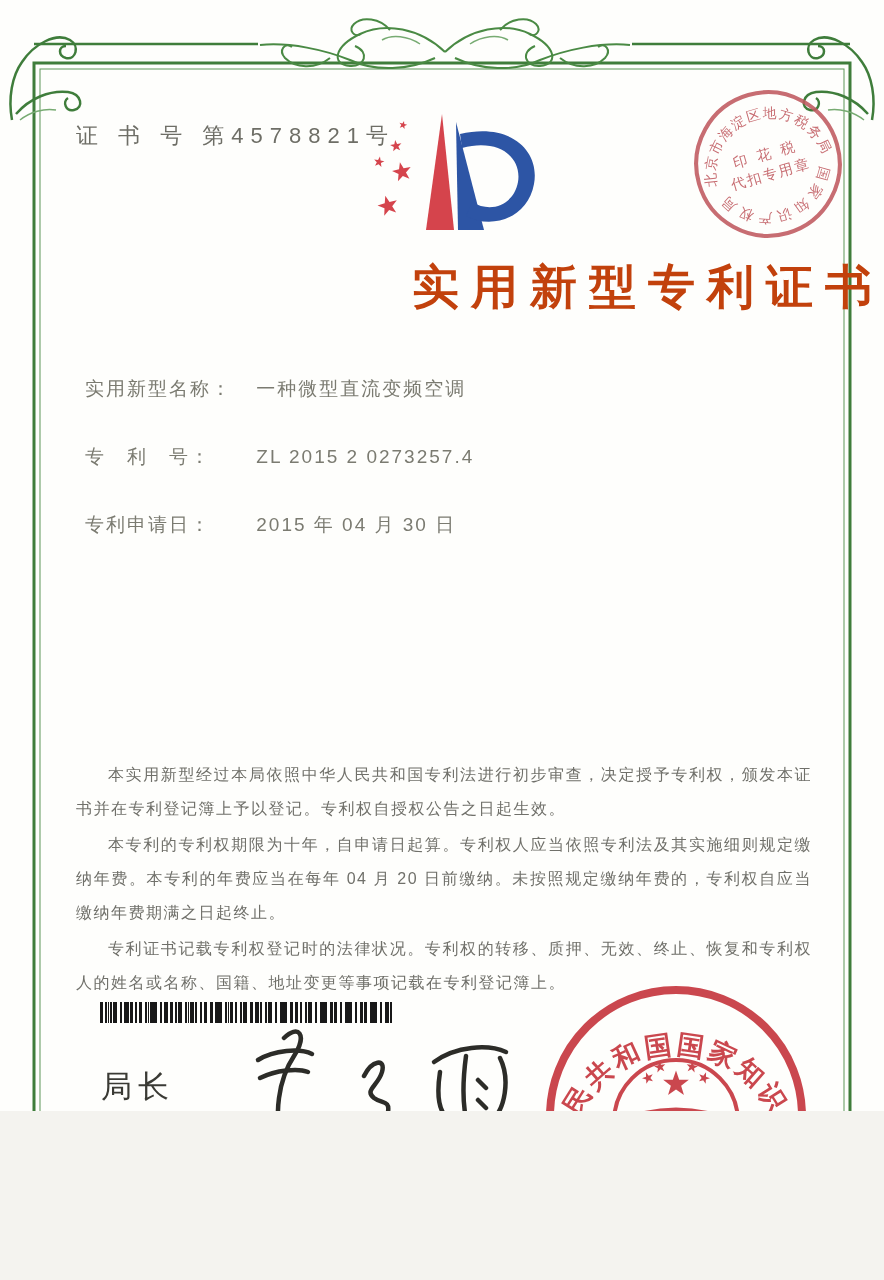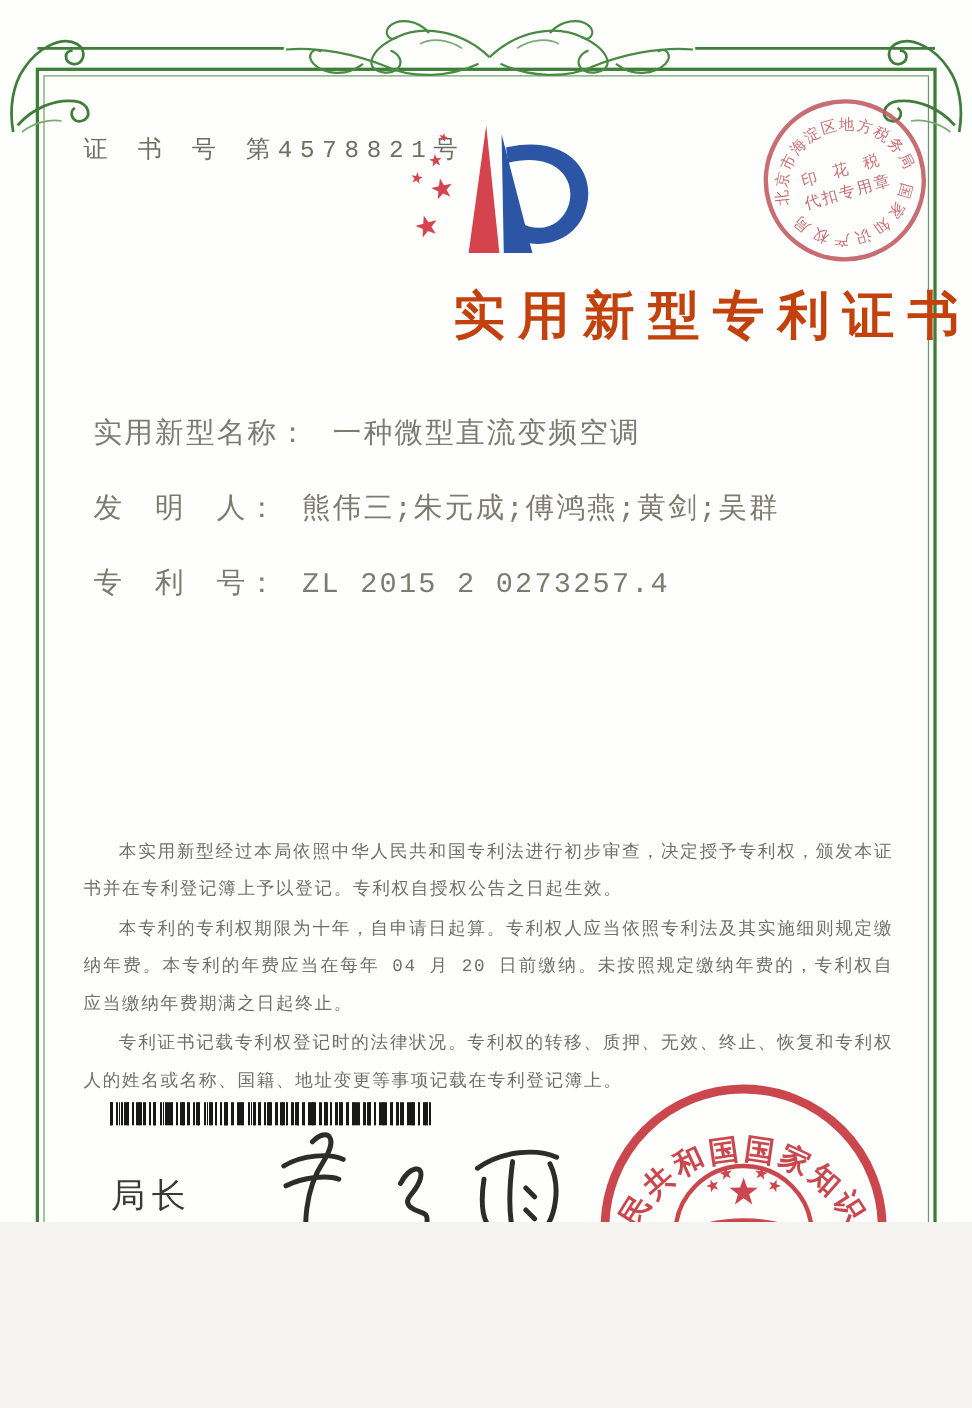--- a/index.html
+++ b/index.html
@@ -1,36 +1,36 @@
 <!DOCTYPE html>
 <html><head>
 <meta charset="utf-8">
 <style>
   html,body{margin:0;padding:0;background:#f4f3ef;}
   .page{
     position:relative;width:884px;height:1111px;margin:0 auto;
     background:#fefefc;overflow:hidden;
-    font-family:Liberation Mono, monospace;
+    font-family:Liberation Sans, sans-serif;
   }
   .frame-layer{position:absolute;left:0;top:0;width:884px;height:1280px;pointer-events:none;}
 
   .cert-no{
     position:absolute;left:76px;top:121px;
     font-size:22px;letter-spacing:7px;color:#6e6e66;
   }
   .tax-seal{position:absolute;left:686px;top:82px;width:164px;height:164px;transform:rotate(-16deg);opacity:.88;}
   .logo{position:absolute;left:350px;top:110px;width:196px;height:140px;}
 
   .title{
     position:absolute;left:0;top:256px;width:884px;margin:0;text-align:right;
     font-size:47px;font-weight:600;letter-spacing:12px;color:#c2410c;
   }
 
   .fields{position:absolute;left:85px;top:376px;width:720px;}
-  .field{height:68px;font-size:26px;color:#7b7b71;letter-spacing:2px;white-space:nowrap;}
+  .field{height:68px;font-size:19px;color:#7b7b71;letter-spacing:2px;white-space:nowrap;}
   .flabel{display:inline-block;min-width:160px;}
   .fvalue{margin-left:4px;}
 
   .body-text{
     position:absolute;left:76px;top:758px;width:736px;
     font-size:16px;line-height:34px;color:#70706a;letter-spacing:1.5px;text-align:justify;
   }
   .body-text p{margin:0 0 2px 0;text-indent:2em;}
 
   .barcode{
@@ -119,26 +119,26 @@
   </svg>
 
   <h1 class="title">实用新型专利证书</h1>
 
   <div class="fields">
     <div class="field">
       <span class="flabel">实用新型名称：</span>
       <span class="fvalue">一种微型直流变频空调</span>
     </div>
     <div class="field">
-      <span class="flabel">发　明　人：</span>
-      <span class="fvalue">熊伟三;朱元成;傅鸿燕;黄剑;吴群</span>
+      <span class="flabel">专　利　号：</span>
+      <span class="fvalue">ZL 2015 2 0273257.4</span>
     </div>
     <div class="field">
-      <span class="flabel">专　利　号：</span>
-      <span class="fvalue">ZL 2015 2 0273257.4</span>
+      <span class="flabel">专利申请日：</span>
+      <span class="fvalue">2015 年 04 月 30 日</span>
     </div>
   </div>
 
   <div class="body-text">
     <p>本实用新型经过本局依照中华人民共和国专利法进行初步审查，决定授予专利权，颁发本证书并在专利登记簿上予以登记。专利权自授权公告之日起生效。</p>
     <p>本专利的专利权期限为十年，自申请日起算。专利权人应当依照专利法及其实施细则规定缴纳年费。本专利的年费应当在每年 04 月 20 日前缴纳。未按照规定缴纳年费的，专利权自应当缴纳年费期满之日起终止。</p>
     <p>专利证书记载专利权登记时的法律状况。专利权的转移、质押、无效、终止、恢复和专利权人的姓名或名称、国籍、地址变更等事项记载在专利登记簿上。</p>
   </div>
 
   <div class="barcode"></div>

